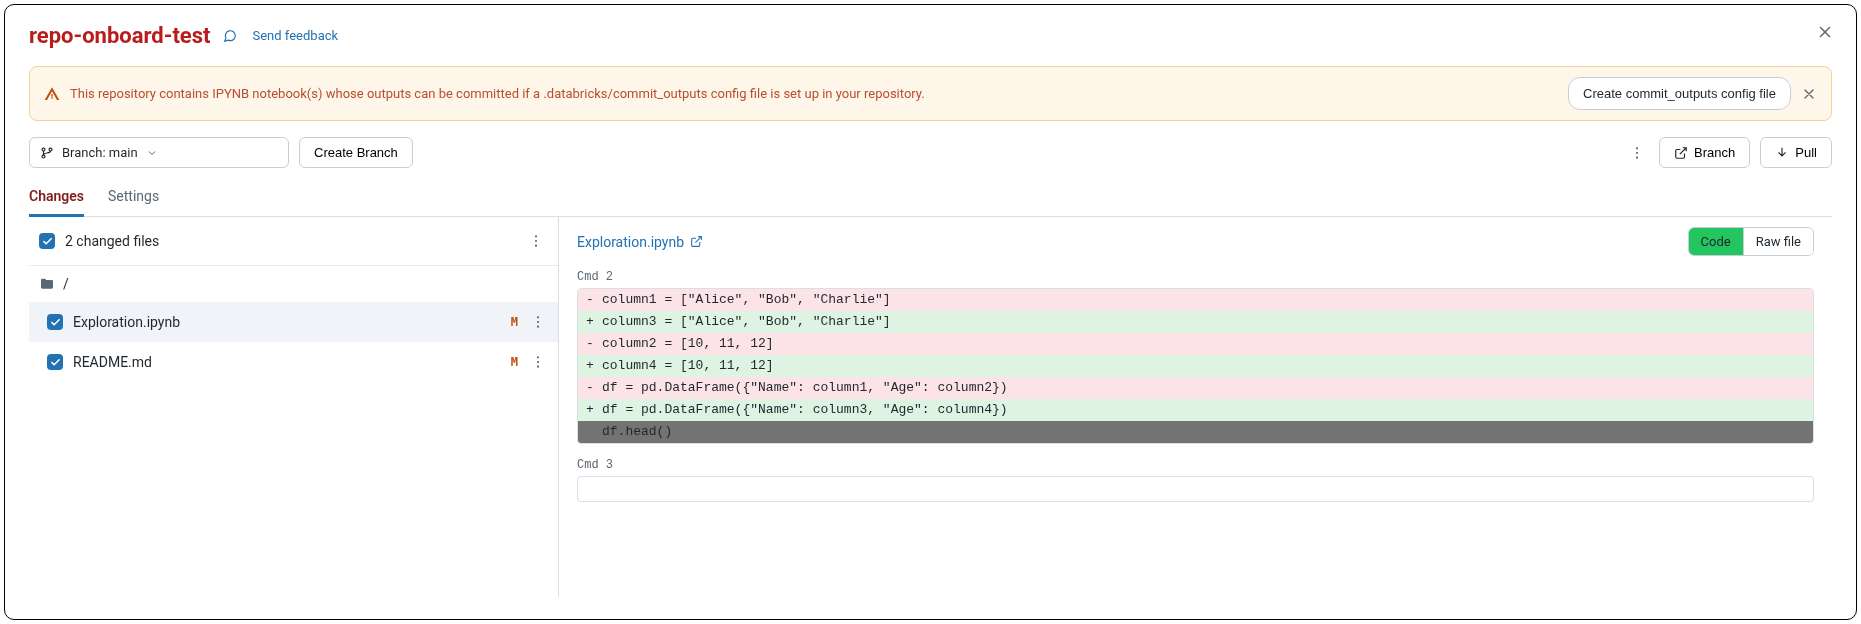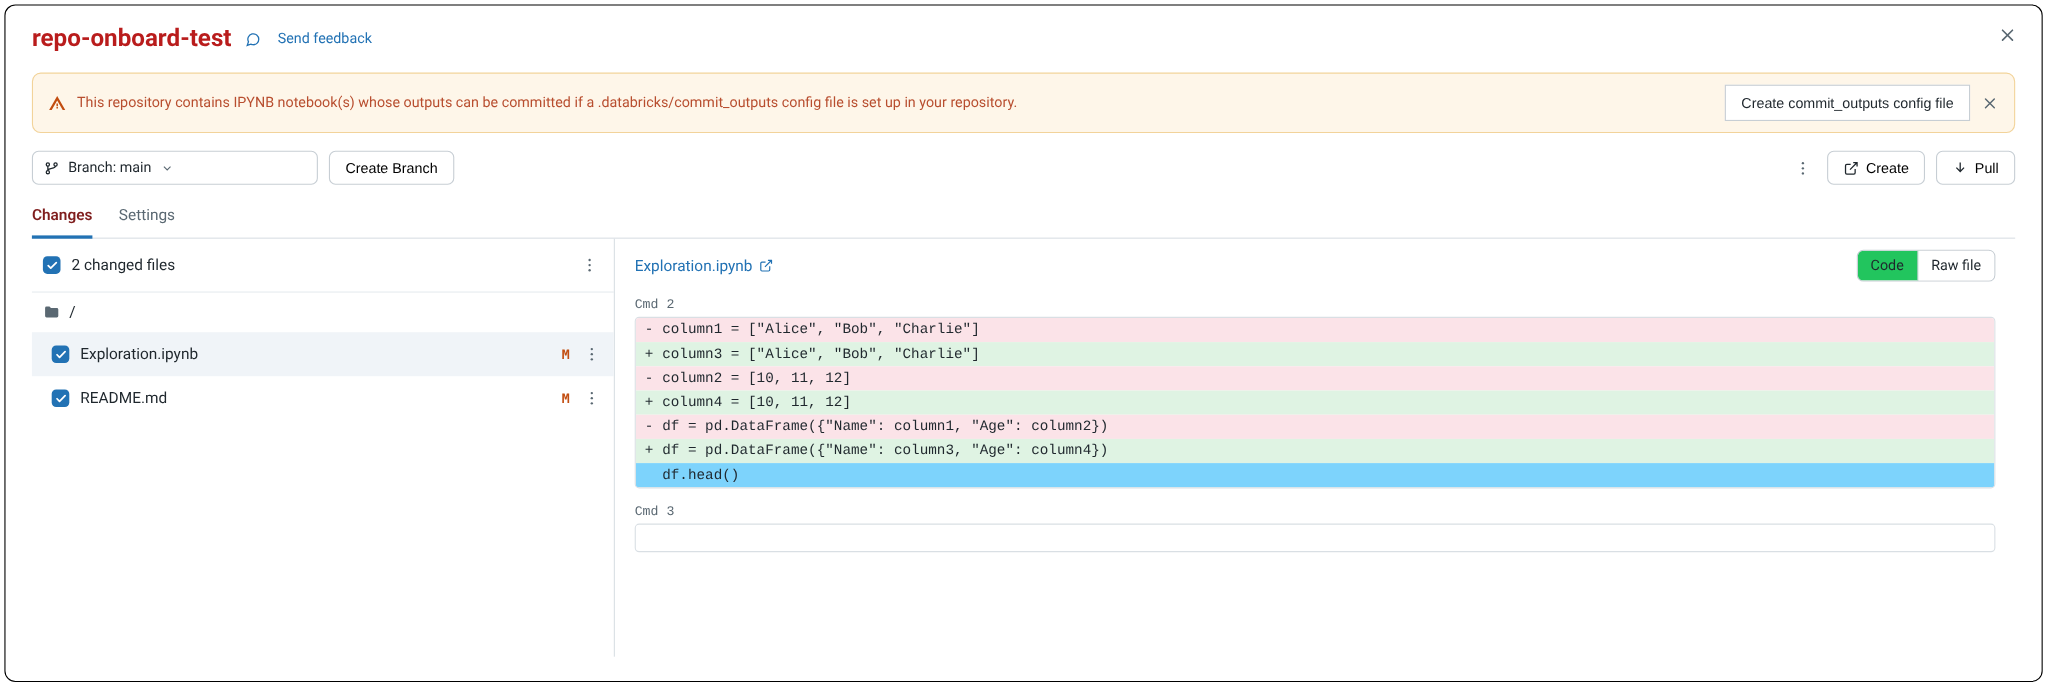--- a/index.html
+++ b/index.html
@@ -64,21 +64,21 @@
     font-size: 13px;
   }
   .banner-right {
     display: flex;
     align-items: center;
     gap: 10px;
   }
   .banner-btn {
     border: 1px solid #c7ced4;
     background: #fff;
-    border-radius: 0;
+    border-radius: 12px;
     padding: 8px 14px;
     font-size: 13px;
     color: #1f272d;
     cursor: pointer;
   }
   .banner-close {
     cursor: pointer;
     color: #5a6872;
   }
   .toolbar {
@@ -252,21 +252,21 @@
     flex-shrink: 0;
     padding-left: 8px;
   }
   .code {
     padding-left: 8px;
     white-space: pre;
     flex: 1;
   }
   .minus { background: #fbe3e8; color:#1f272d;}
   .plus  { background: #dff3e3; color:#1f272d;}
-  .ctx   { background: #7dd3fc; color:#1f272d;}
+  .ctx   { background: #737373; color:#1f272d;}
   .blank { background: #ffffff; }
   .empty-block {
     border: 1px solid #d9dfe4;
     border-radius: 4px;
     height: 26px;
     background:#fff;
   }
   svg { display:block; }
 </style>
 </head>
@@ -339,21 +339,21 @@
             <circle cx="12" cy="12" r="1.6"></circle>
             <circle cx="12" cy="19" r="1.6"></circle>
           </svg>
       </div>
       <button class="plain-btn">
         <span>
           <svg width="14" height="14" viewBox="0 0 24 24" fill="none" stroke="#1f272d" stroke-width="2">
               <path d="M18 13v6a2 2 0 01-2 2H5a2 2 0 01-2-2V8a2 2 0 012-2h6M15 3h6v6M10 14L21 3"></path>
             </svg>
         </span>
-        <span>Create</span>
+        <span>Branch</span>
       </button>
       <button class="plain-btn">
         <span>
           <svg width="14" height="14" viewBox="0 0 24 24" fill="none" stroke="#1f272d" stroke-width="2">
               <path d="M12 3v12M6 11l6 6 6-6"></path>
             </svg>
         </span>
         <span>Pull</span>
       </button>
     </div>

